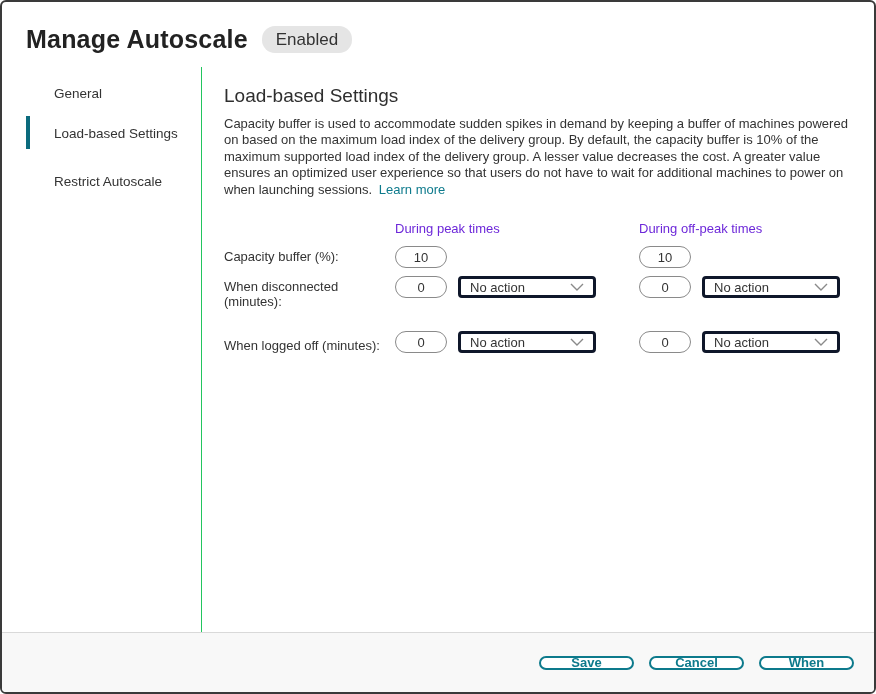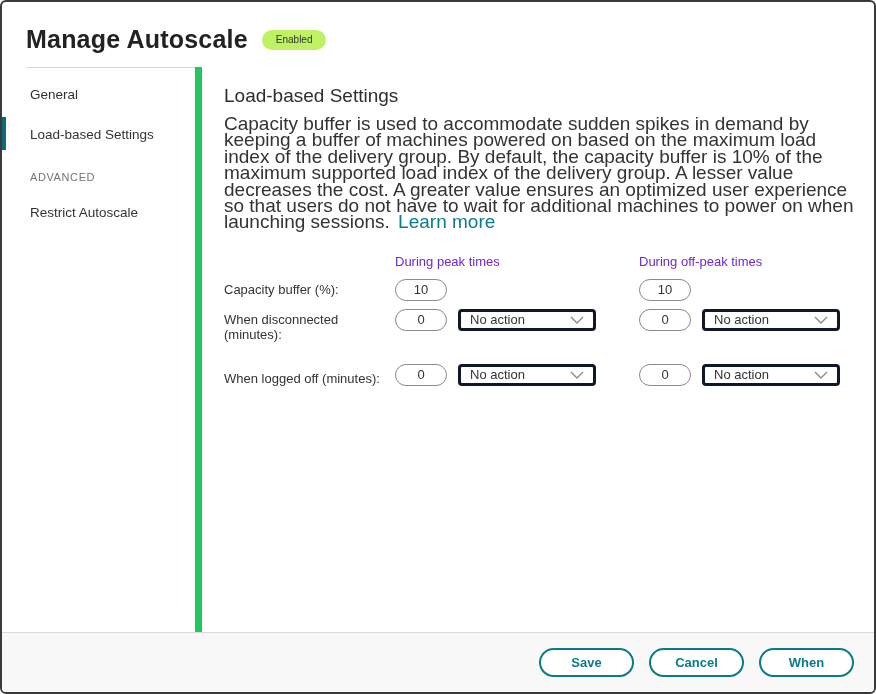--- a/index.html
+++ b/index.html
@@ -27,39 +27,39 @@
     flex: 0 0 auto;
   }
   .title {
     font-size: 25px;
     font-weight: 700;
     color: #222;
     letter-spacing: 0.2px;
   }
   .badge {
     margin-left: 14px;
-    background: #bef264;
-    color: #333;
-    font-size: 10px;
+    background: #e5e5e5;
+    color: #333;
+    font-size: 17px;
     padding: 5px 14px;
     border-radius: 13px;
     line-height: 1;
   }
   
   .body-row {
     flex: 1 1 auto;
     display: flex;
     min-height: 0;
   }
   .sidebar {
     width: 200px;
     flex: 0 0 200px;
-    border-right: 7px solid #22c55e;
-    display: flex;
-    flex-direction: column;
+    border-right: 1px solid #22c55e;
+    display: flex;
+    flex-direction: row;
   }
   .sidebar-topline {
     height: 1px;
     background: #d9d9d9;
     margin-left: 24px;
   }
   .nav { padding-top: 6px; }
   .nav-item {
     position: relative;
     height: 40px;
@@ -93,21 +93,21 @@
     padding: 18px 20px 0 22px;
     overflow: hidden;
   }
   .main-heading {
     font-size: 19px;
     font-weight: 500;
     color: #2e2e2e;
   }
   .description {
     margin-top: 9px;
-    font-size: 19px;
+    font-size: 13px;
     line-height: 16.4px;
     color: #333;
     max-width: 642px;
   }
   .learn-more {
     color: #0d7a8c;
     text-decoration: none;
     margin-left: 3px;
     cursor: pointer;
   }
@@ -171,21 +171,21 @@
     background: #f8f8f8;
     border-top: 1px solid #d9d9d9;
     display: flex;
     align-items: center;
     justify-content: flex-end;
     padding-right: 20px;
     gap: 15px;
   }
   .btn {
     width: 95px;
-    height: 29px;
+    height: 14px;
     border: 2px solid #0d7a8c;
     border-radius: 15px;
     background: #fff;
     color: #0d7a8c;
     font-size: 13px;
     font-weight: 600;
     font-family: "Liberation Sans", sans-serif;
     display: flex;
     align-items: center;
     justify-content: center;
@@ -207,21 +207,20 @@
     <div class="sidebar">
       <div class="sidebar-topline"></div>
       <div class="nav">
         <div class="nav-item">
           <span>General</span>
         </div>
         <div class="nav-item">
           <div class="active-bar"></div>
           <span>Load-based Settings</span>
         </div>
-        <div class="nav-section">ADVANCED</div>
         <div class="nav-item after-section">
           <span>Restrict Autoscale</span>
         </div>
       </div>
     </div>
 
     <div class="main">
       <div class="main-heading">Load-based Settings</div>
       <div class="description">
         <span>Capacity buffer is used to accommodate sudden spikes in demand by keeping a buffer of machines powered on based on the maximum load index of the delivery group. By default, the capacity buffer is 10% of the maximum supported load index of the delivery group. A lesser value decreases the cost. A greater value ensures an optimized user experience so that users do not have to wait for additional machines to power on when launching sessions.</span>

